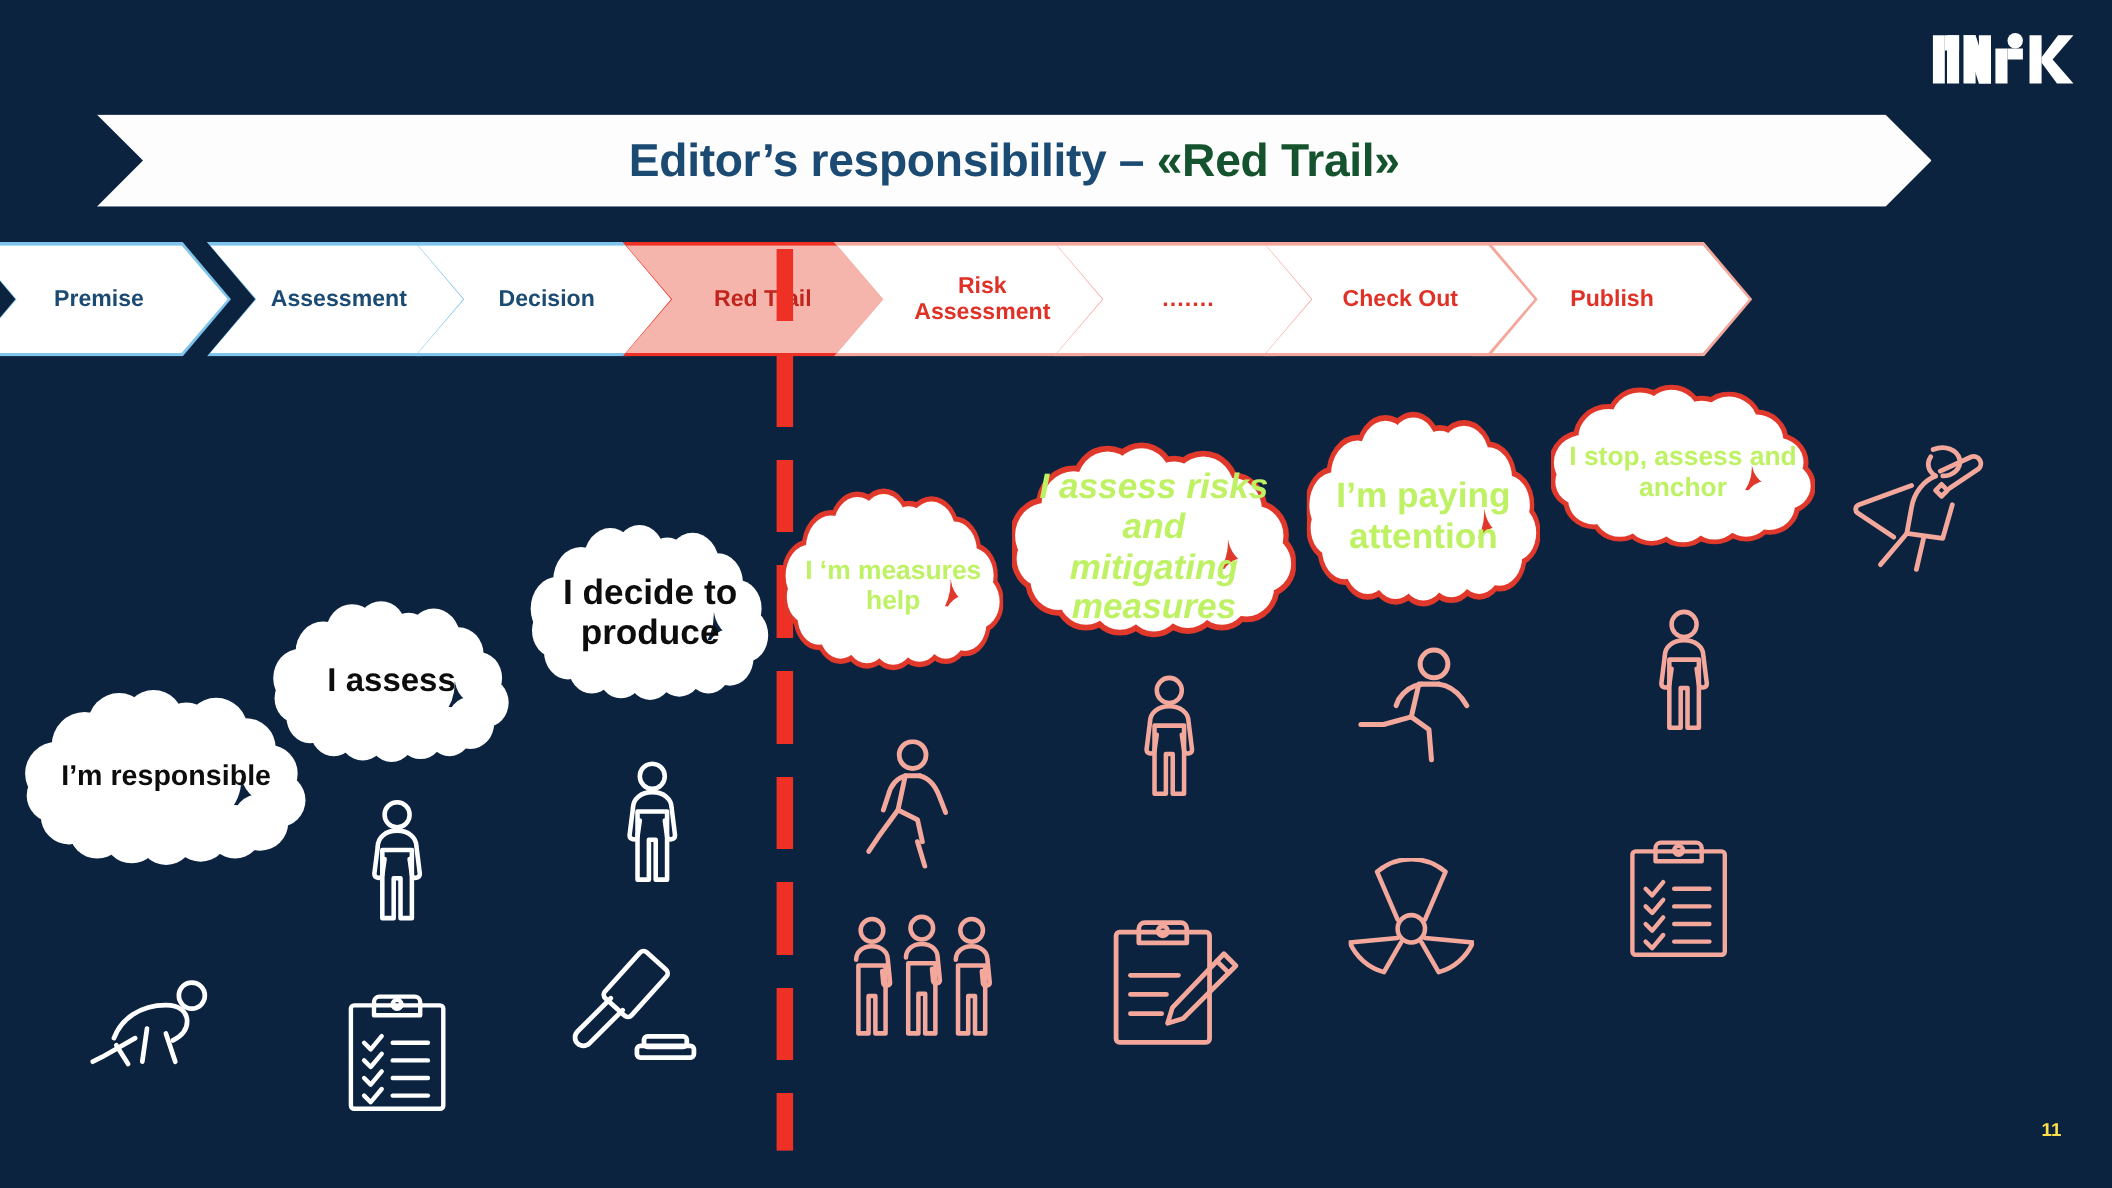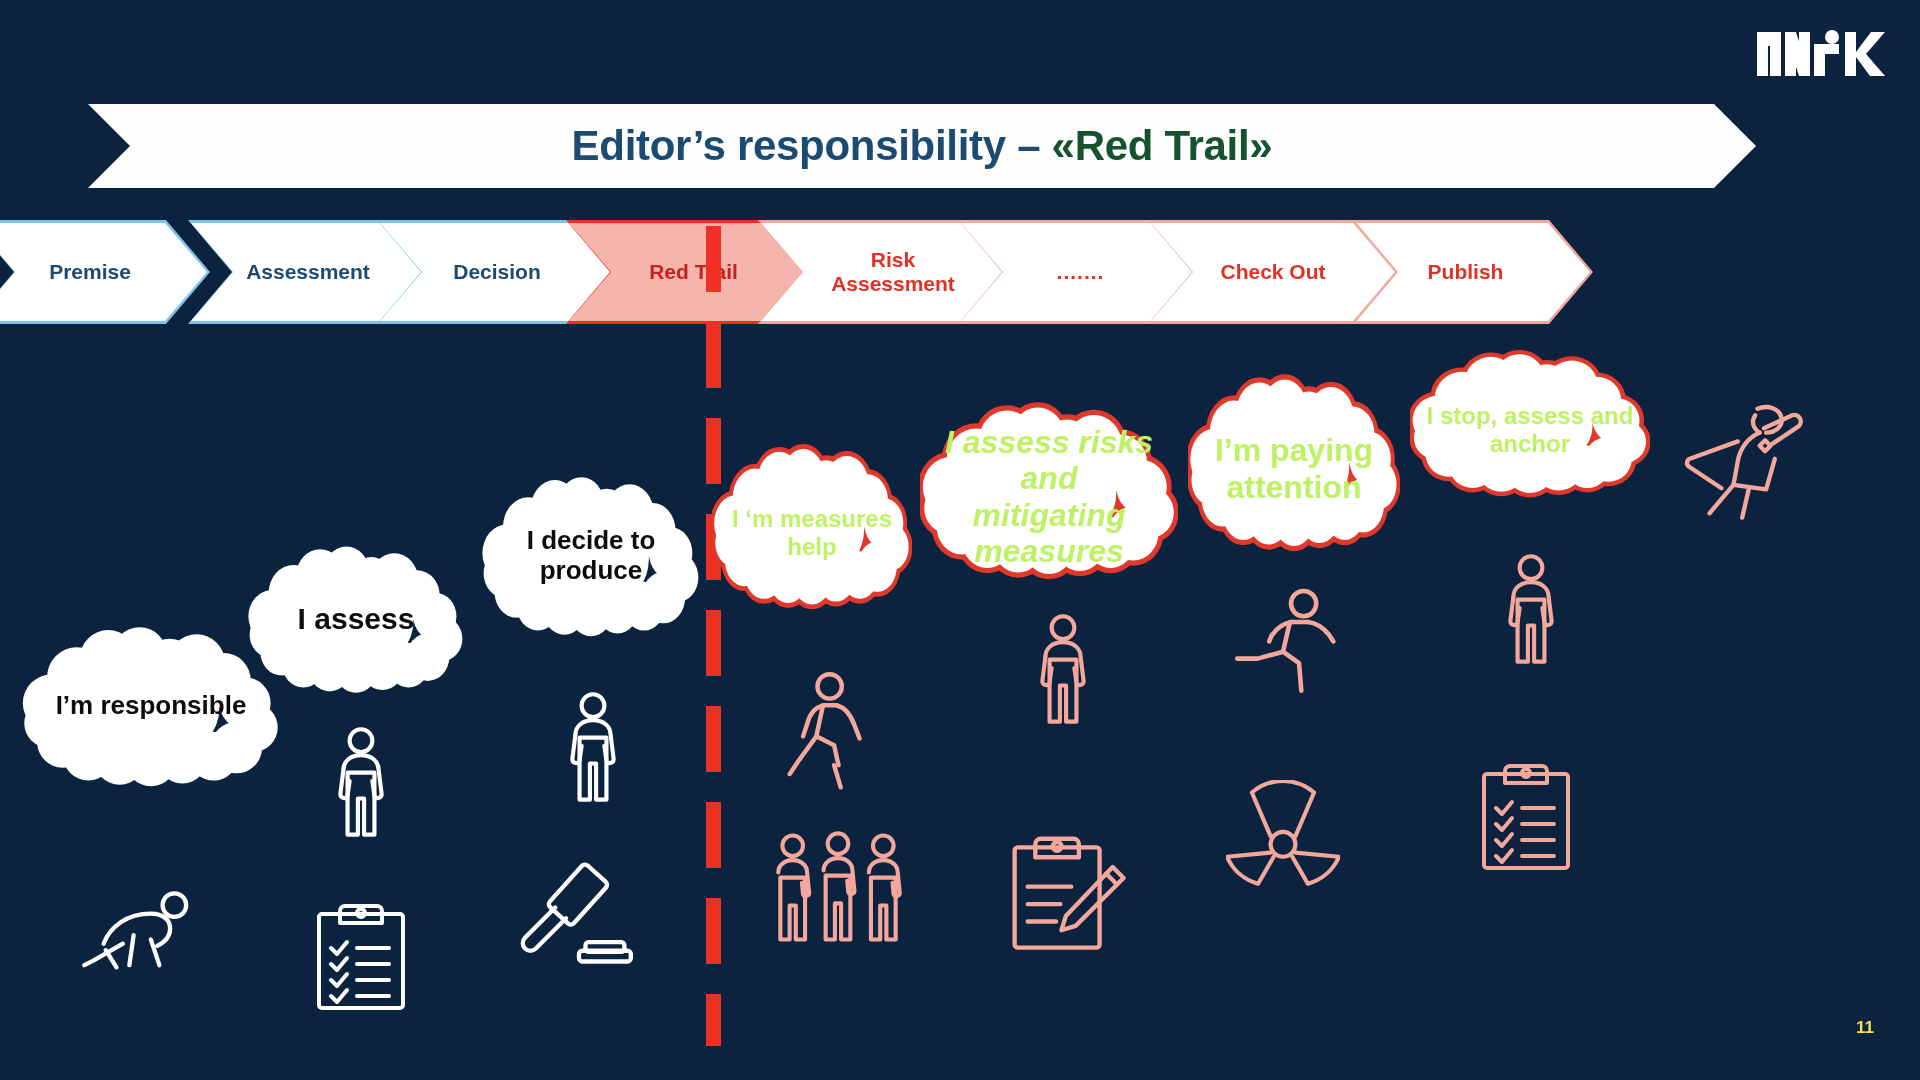--- a/index.html
+++ b/index.html
@@ -297,21 +297,21 @@
           <circle cx="92" cy="98" r="18"></circle>
           <circle cx="70" cy="97" r="18"></circle>
           <circle cx="48" cy="94" r="18"></circle>
           <circle cx="30" cy="85" r="18"></circle>
           <circle cx="20" cy="72" r="17"></circle>
           <circle cx="80" cy="60" r="34"></circle>
           <circle cx="110" cy="62" r="30"></circle>
           <circle cx="52" cy="64" r="28"></circle>
         </g>
       </svg>
-      <div class="cloud-text" style="font-size: 26px;">I decide to<br>produce</div>
+      <div class="cloud-text" style="font-size: 32px;">I decide to<br>produce</div>
     </div>
     <div class="cloud cloud-red" style="left: 712px; top: 442px; width: 200px; height: 168px;">
       <svg viewBox="0 0 184 120" preserveAspectRatio="none" xmlns="http://www.w3.org/2000/svg">
         <g fill="#ffffff" stroke="#e0392b" stroke-width="7" stroke-linejoin="round">
           <circle cx="22" cy="58" r="20"></circle>
           <circle cx="40" cy="40" r="21"></circle>
           <circle cx="62" cy="27" r="20"></circle>
           <circle cx="84" cy="24" r="19"></circle>
           <circle cx="105" cy="31" r="18"></circle>
           <circle cx="124" cy="30" r="20"></circle>

